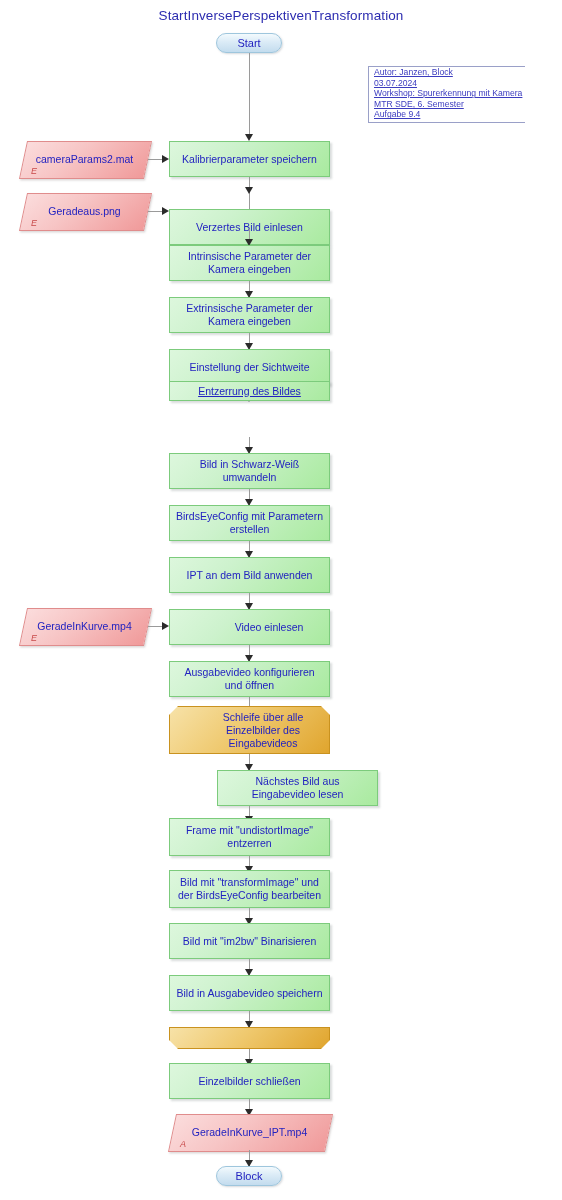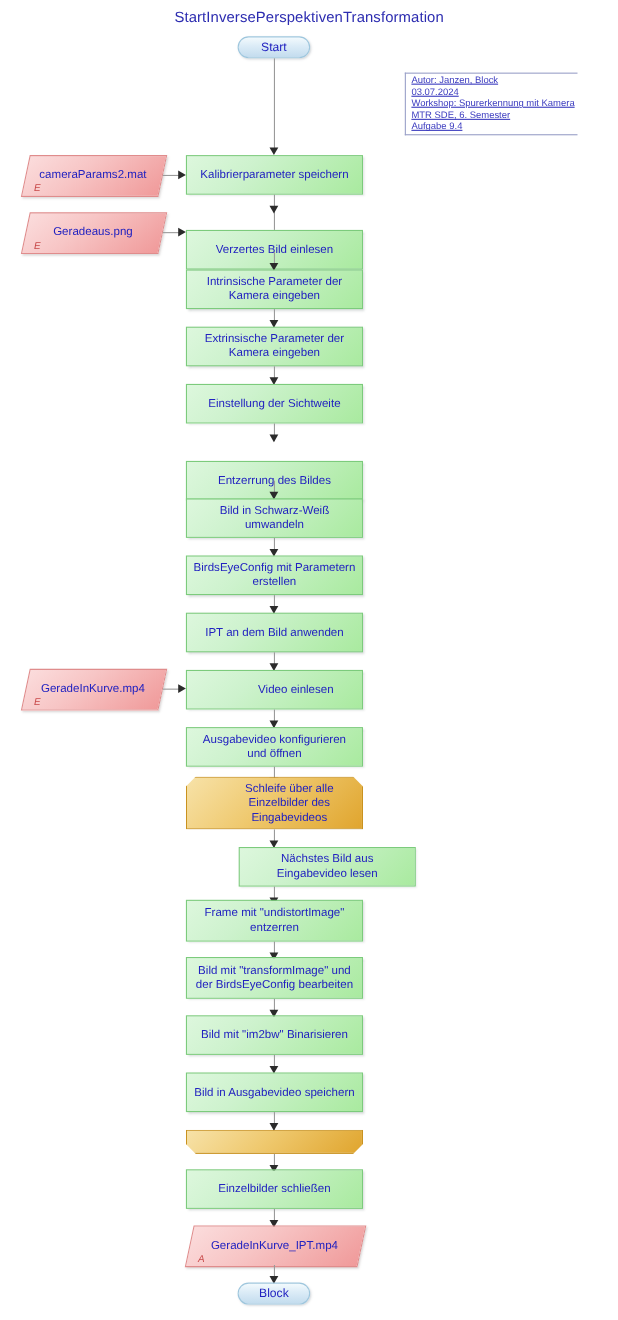--- a/index.html
+++ b/index.html
@@ -224,21 +224,21 @@
   <div class="arrowhead down" style="left:245px; top:291px;"></div>
 
   <div class="process" style="top:297px; height:36px;">Extrinsische Parameter der Kamera eingeben</div>
   <div class="conn v" style="left:249px; top:333px; height:16px;"></div>
   <div class="arrowhead down" style="left:245px; top:343px;"></div>
 
   <div class="process" style="top:349px; height:36px;">Einstellung der Sichtweite</div>
   <div class="conn v" style="left:249px; top:385px; height:16px;"></div>
   <div class="arrowhead down" style="left:245px; top:395px;"></div>
 
-  <div class="process" style="top:419px; height:36px;">Entzerrung des Bildes</div>
+  <div class="process" style="top:381px; height:20px;text-decoration:underline;">Entzerrung des Bildes</div>
   <div class="conn v" style="left:249px; top:437px; height:16px;"></div>
   <div class="arrowhead down" style="left:245px; top:447px;"></div>
 
   <div class="process" style="top:453px; height:36px;">Bild in Schwarz-Weiß umwandeln</div>
   <div class="conn v" style="left:249px; top:489px; height:16px;"></div>
   <div class="arrowhead down" style="left:245px; top:499px;"></div>
 
   <div class="process" style="top:505px; height:36px;">BirdsEyeConfig mit Parametern erstellen</div>
   <div class="conn v" style="left:249px; top:541px; height:16px;"></div>
   <div class="arrowhead down" style="left:245px; top:551px;"></div>

